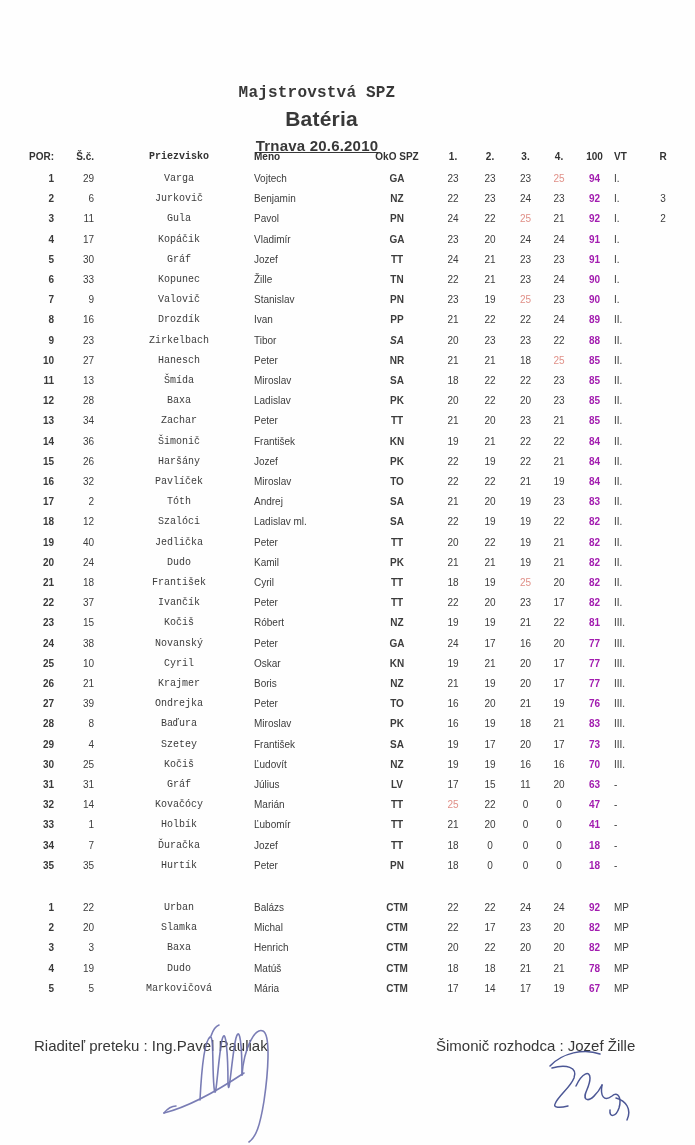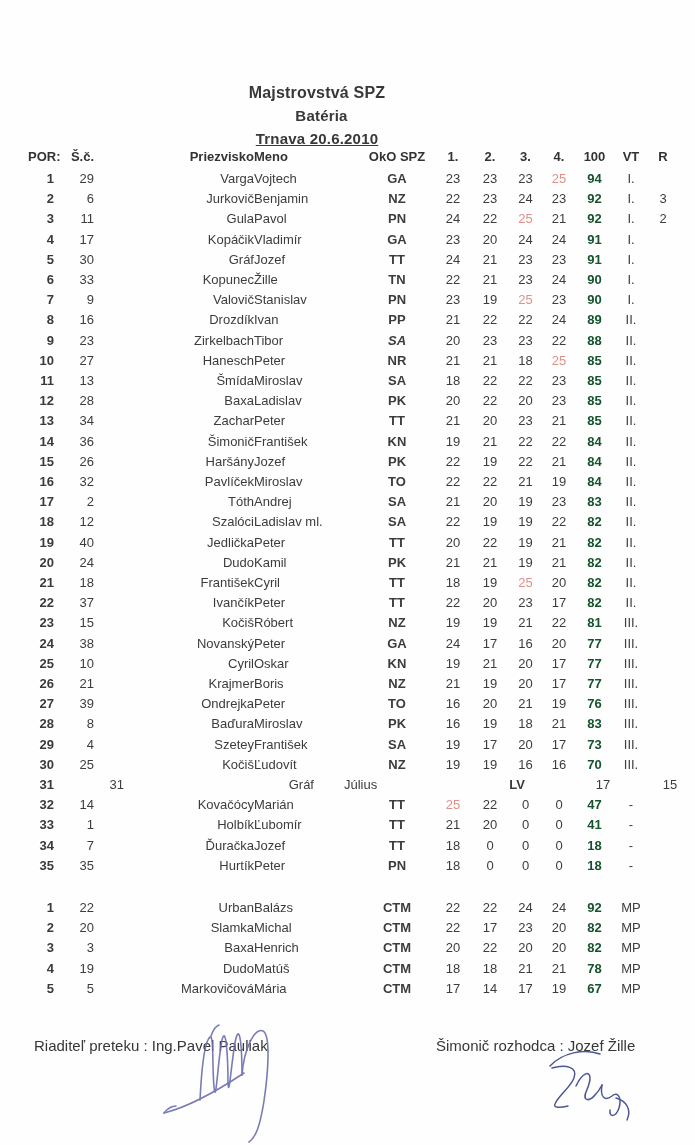--- a/index.html
+++ b/index.html
@@ -4,37 +4,37 @@
 <style>
   html,body{margin:0;padding:0;}
   body{
     width:695px;height:1145px;position:relative;background:#fefefe;
     font-family:"Liberation Sans","DejaVu Sans",sans-serif;
     color:#3c3c3c;overflow:hidden;
   }
   .page{position:absolute;inset:0;}
   .title-block{position:absolute;left:0;top:84px;width:634px;text-align:center;}
   .title-line{font-weight:bold;color:#383838;letter-spacing:.2px;}
-  .t1{font-size:16px;margin-bottom:5px;}
-  .t2{font-size:15px;margin-bottom:6px;margin-left:9px;}
+  .t1{font-size:16px;margin-bottom:5px;font-family:Liberation Mono, monospace;}
+  .t2{font-size:21px;margin-bottom:6px;margin-left:9px;}
   .t3{font-size:15px;text-decoration:underline;}
   .grid-row{
     position:absolute;left:28px;width:660px;height:20.2px;
     display:grid;align-items:center;
     grid-template-columns:40px 36px 150px 106px 74px 38px 36px 35px 32px 39px 34px 30px;
-    font-size:13px;line-height:20.2px;white-space:nowrap;
+    font-size:10px;line-height:20.2px;white-space:nowrap;
   }
   .c-por{text-align:right;padding-right:14px;font-weight:bold;color:#3a3a3a;}
   .c-sc{text-align:right;padding-right:10px;}
-  .c-sur{text-align:right;}
+  .c-sur{text-align:center;font-family:Liberation Mono, monospace;}
   .c-name{text-align:left;}
   .c-club{text-align:center;font-weight:bold;}
   .c-s{text-align:center;}
-  .c-tot{text-align:center;font-weight:bold;color:#14532d;}
-  .c-vt{text-align:center;}
+  .c-tot{text-align:center;font-weight:bold;color:#a21caf;}
+  .c-vt{}
   .c-r{text-align:center;}
   .hdr .c-por,.hdr .c-sc,.hdr .c-sur,.hdr .c-name,.hdr .c-club,
   .hdr .c-s,.hdr .c-tot,.hdr .c-vt,.hdr .c-r{font-weight:bold;color:#333;}
   .red{color:#e09088;}
   .ital{font-style:italic;}
   .footer-label{
     position:absolute;top:1021px;font-size:15px;font-weight:normal;color:#373737;margin-top:16px;
   }
   .fl-left{left:34px;}
   .fl-right{left:436px;}
@@ -481,21 +481,21 @@
         <div class="c-name">Ľudovít</div>
         <div class="c-club">NZ</div>
         <div class="c-s">19</div>
         <div class="c-s">19</div>
         <div class="c-s">16</div>
         <div class="c-s">16</div>
         <div class="c-tot">70</div>
         <div class="c-vt">III.</div>
         <div class="c-r"></div>
       </div>
-      <div class="grid-row" style="top: 775px; gap: 30px;">
+      <div class="grid-row" style="top: 775px;">
         <div class="c-por">31</div>
         <div class="c-sc">31</div>
         <div class="c-sur">Gráf</div>
         <div class="c-name">Július</div>
         <div class="c-club">LV</div>
         <div class="c-s">17</div>
         <div class="c-s">15</div>
         <div class="c-s">11</div>
         <div class="c-s">20</div>
         <div class="c-tot">63</div>

